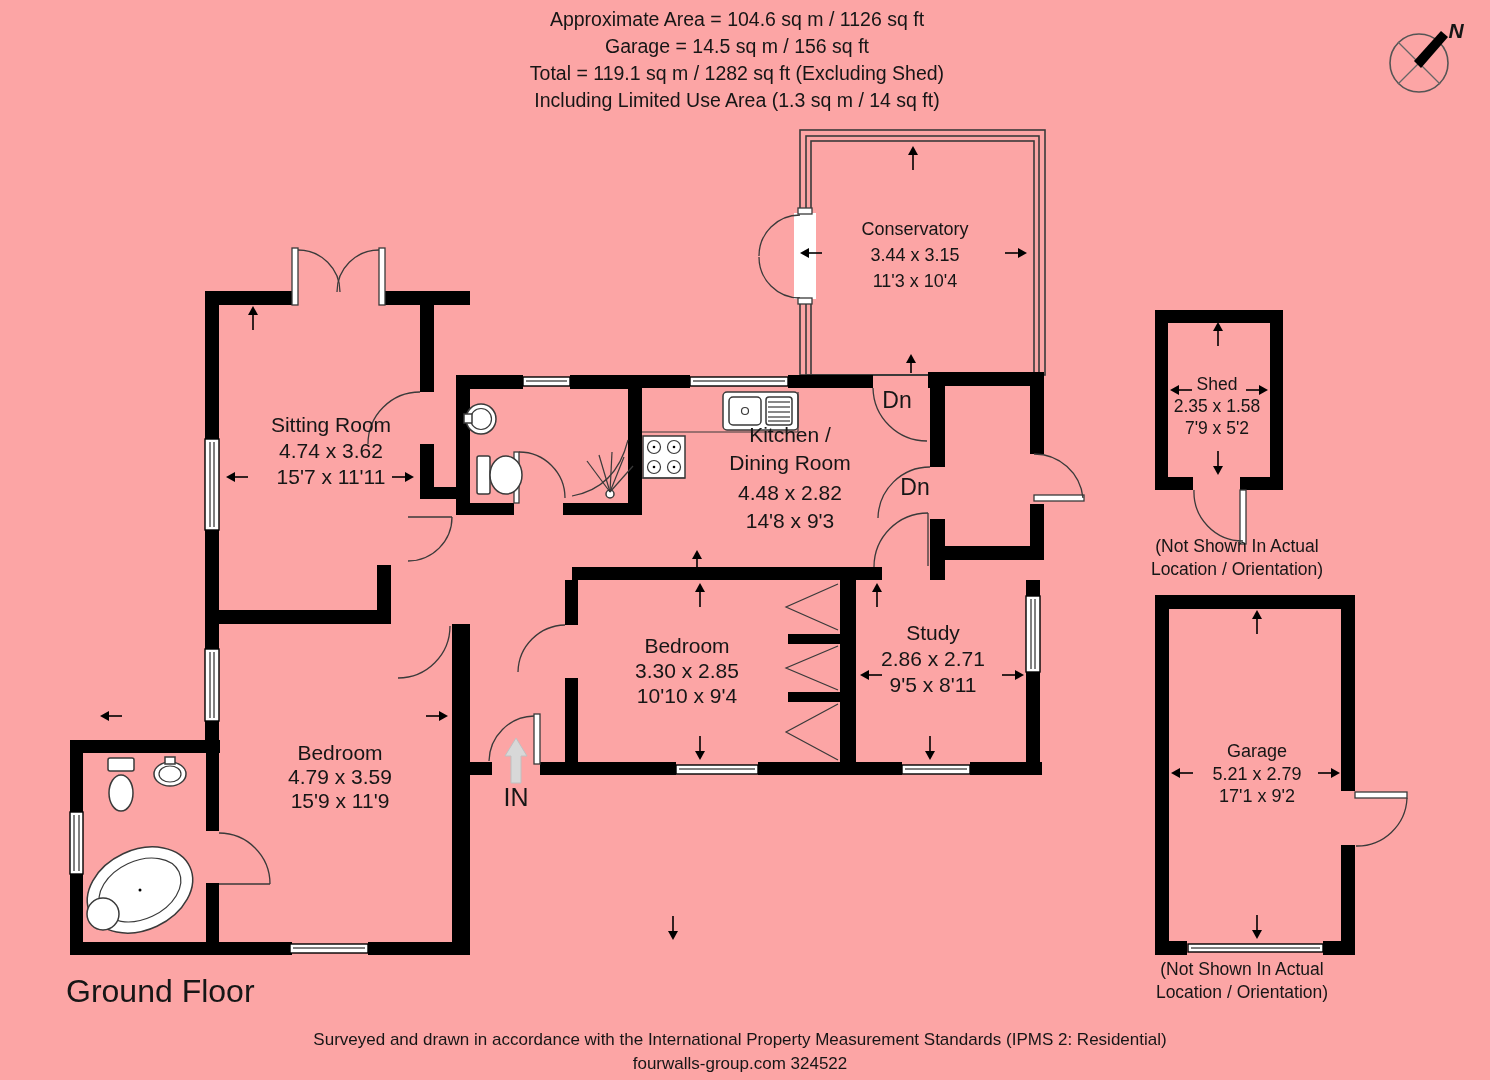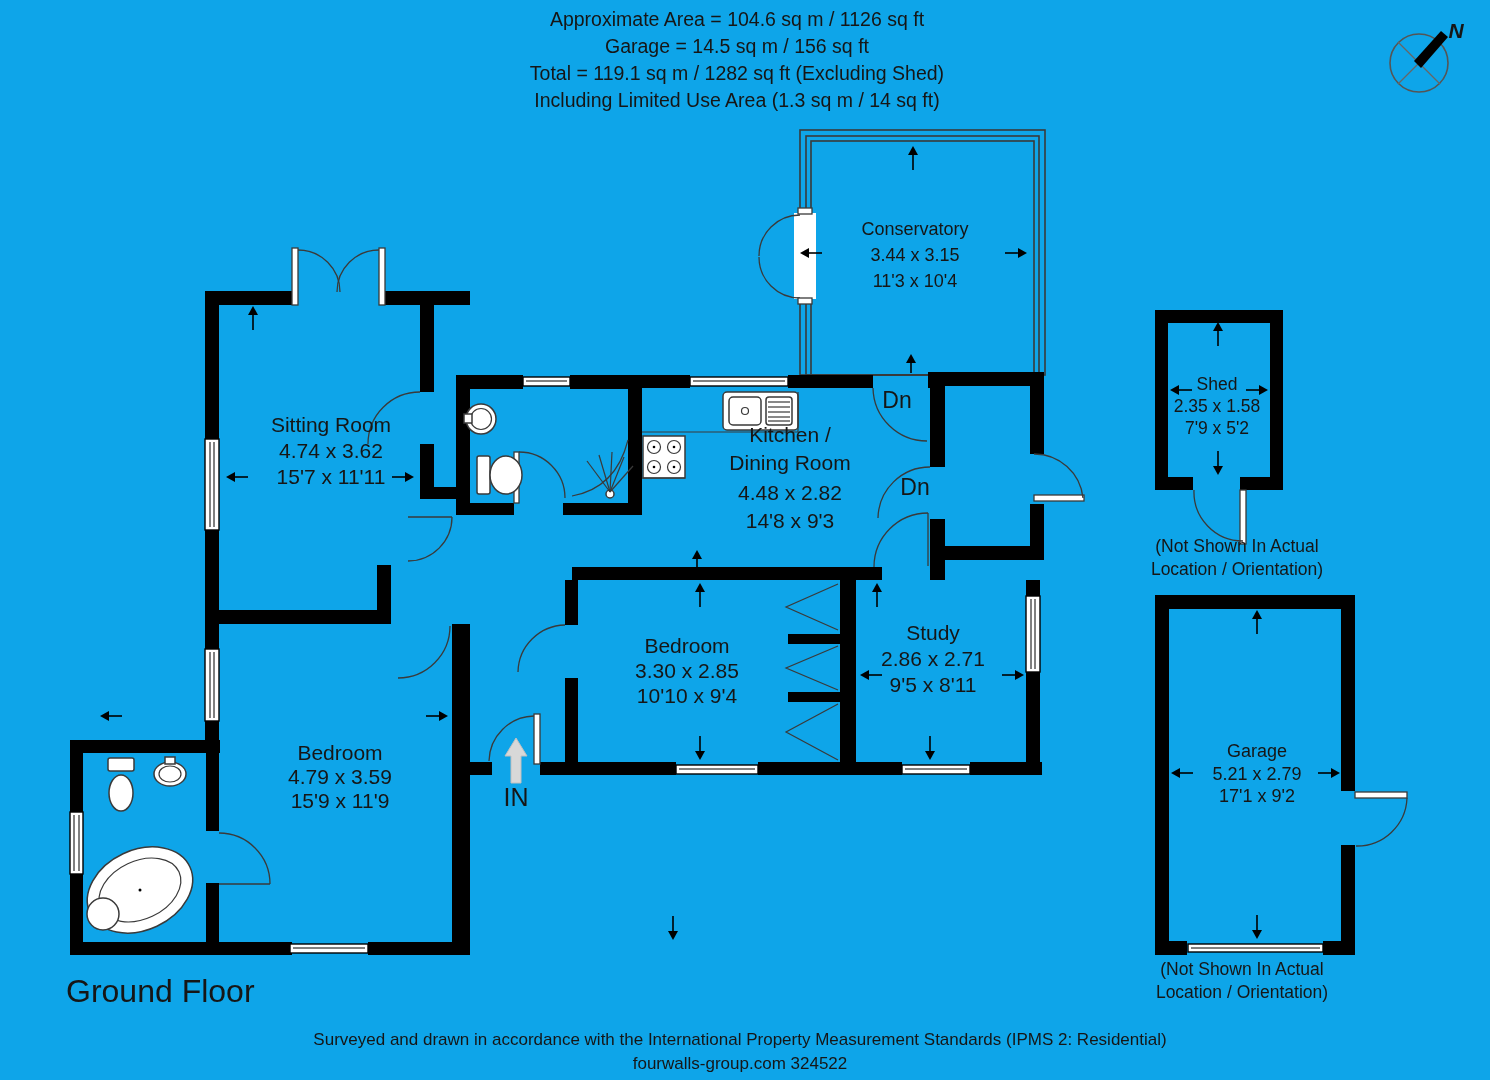--- a/index.html
+++ b/index.html
@@ -1,16 +1,16 @@
 <!DOCTYPE html>
 <html><head>
 <meta charset="utf-8">
 <style>
   html,body{margin:0;padding:0;background:#ffffff;}
-  .page{position:relative;width:1490px;height:1080px;background:#0ea5e9;overflow:hidden;
+  .page{position:relative;width:1490px;height:1080px;background:#fca5a5;overflow:hidden;
         font-family:"Liberation Sans", sans-serif;}
   svg{display:block}
   .wall{fill:#000;}
   .win{fill:#fff;stroke:#000;stroke-width:1.4;}
   .winline{stroke:#000;stroke-width:1;fill:none;}
   .arc{fill:none;stroke:#3a3a3a;stroke-width:1.3;}
   .leaf{fill:#fff;stroke:#3a3a3a;stroke-width:1.3;}
   .glass{fill:none;stroke:#3a3a3a;stroke-width:1.6;}
   .fix{fill:#fff;stroke:#3a3a3a;stroke-width:1.5;}
   .thin{fill:none;stroke:#3a3a3a;stroke-width:1.2;}

